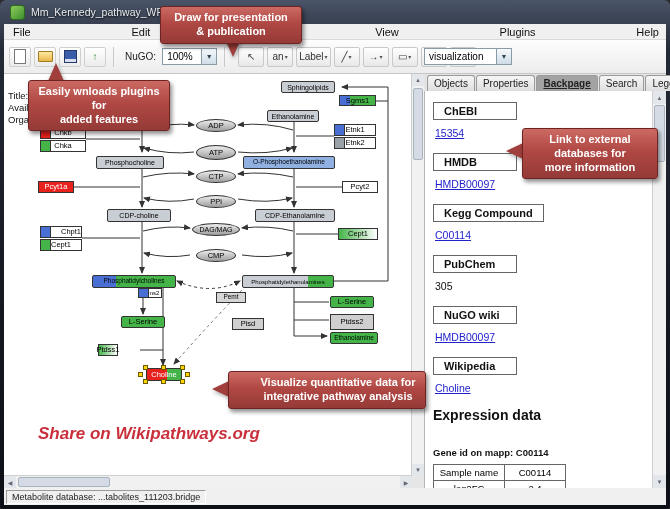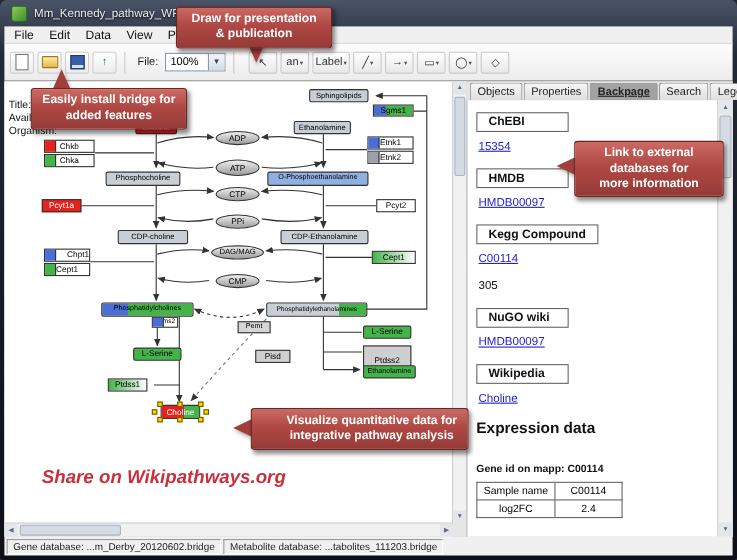--- a/index.html
+++ b/index.html
@@ -2,21 +2,21 @@
 <html><head>
 <meta charset="utf-8">
 <style>
   html,body{margin:0;padding:0;background:#2a2a2a;font-family:"Liberation Sans",sans-serif;}
   #window{position:relative;width:670px;height:509px;background:linear-gradient(180deg,#4a5468 0%,#232936 10%,#141821 60%,#0d1016 100%);border-radius:6px 6px 3px 3px;overflow:hidden;}
   
   .titlebar{position:absolute;left:0;top:0;width:100%;height:24px;display:flex;align-items:center;padding-left:10px;box-sizing:border-box;gap:6px;}
   .app-icon{width:13px;height:13px;border-radius:3px;background:linear-gradient(135deg,#8ecb5a,#3e8f2e);border:1px solid #2c6b1f;}
   .title-text{color:#e9edf2;font-size:10.5px;text-shadow:0 1px 2px #000;}
   
-  .menubar{position:absolute;left:4px;top:24px;width:662px;height:16px;background:#f0f0f0;border-bottom:1px solid #d9d9d9;display:flex;align-items:center;box-sizing:border-box;padding-left:2px;}
+  .menubar{position:absolute;left:4px;top:24px;width:662px;height:16px;background:#f0f0f0;border-bottom:1px solid #d9d9d9;display:flex;align-items:center;box-sizing:border-box;padding-left:2px;justify-content:space-between;}
   .menu-item{font-size:11px;color:#111;padding:1px 7px;}
   
   .toolbar{position:absolute;left:4px;top:40px;width:662px;height:34px;background:linear-gradient(180deg,#fdfdfd,#ececec);border-bottom:1px solid #c6c6c6;box-sizing:border-box;display:flex;align-items:center;padding:0 5px;gap:3px;}
   .fi{width:20px;height:18px;display:flex;align-items:center;justify-content:center;border:1px solid #cfcfcf;border-radius:2px;background:linear-gradient(#ffffff,#ececec);}
   .fi .page{width:10px;height:13px;background:#fff;border:1px solid #777;}
   .fi .folder{width:13px;height:9px;background:linear-gradient(#ffe9a0,#e8b84a);border:1px solid #a07820;border-radius:1px;}
   .fi .floppy{width:11px;height:11px;background:#3a5fa8;border:1px solid #23386b;box-shadow:inset 0 -3px 0 #d8e0f0;}
   .fi .exp{font-size:10px;color:#2a7a2a;font-weight:bold;}
   .tsep{width:1px;height:20px;background:#c9c9c9;margin:0 4px;}
   .tlabel{font-size:10px;color:#222;margin:0 3px 0 4px;}
@@ -107,21 +107,21 @@
           <span class="folder"></span>
         </span>
         <span class="fi">
           <span class="floppy"></span>
         </span>
         <span class="fi">
           <span class="exp">↑</span>
         </span>
       </span>
     <span class="tsep"></span>
-    <span class="tlabel">File:</span>
+    <span class="tlabel">NuGO:</span>
     <span class="combo" style="width:55px;">
       <span class="cval" style="flex:1">100%</span>
       <span class="carr">▼</span>
     </span>
     <span class="tsep"></span>
     <span id="toolbtns" style="display:flex;gap:3px;margin-left:6px;">
         <span class="tool">
           <span>↖</span>
         </span>
         <span class="tool">
@@ -145,20 +145,24 @@
           <span class="dd">▾</span>
         </span>
         <span class="tool">
           <span>◯</span>
           <span class="dd">▾</span>
         </span>
         <span class="tool">
           <span>◇</span>
         </span>
       </span>
+    <span class="combo viz">
+      <span class="cval" style="flex:1">visualization</span>
+      <span class="carr">▼</span>
+    </span>
   </div>
 
   <div class="canvas">
     <div class="cdraw" id="cdraw">
       <svg width="408" height="402" viewBox="0 0 408 402">
         <defs>
           <marker id="arr" markerWidth="7" markerHeight="6" refX="6" refY="3" orient="auto-start-reverse">
             <path d="M0,0 L7,3 L0,6 z" fill="#333"></path>
           </marker>
         </defs>
@@ -289,33 +293,33 @@
           <div class="pnode gene" style="left: 134px; top: 214px; width: 24px; height: 10px; color: rgb(0, 0, 0); font-size: 6px;">
             <span class="chip" style="background: rgb(74, 111, 212);"></span>
             <span>Sgms2</span>
           </div>
           <div class="pnode gene" style="left: 212px; top: 218px; width: 30px; height: 11px; background: rgb(214, 214, 214); color: rgb(0, 0, 0); font-size: 6.5px;">
             <span>Pemt</span>
           </div>
           <div class="pnode rect" style="left: 326px; top: 222px; width: 44px; height: 12px; background: rgb(68, 180, 73); color: rgb(0, 0, 0); font-size: 7.5px;">
             <span>L-Serine</span>
           </div>
-          <div class="pnode gene" style="left: 326px; top: 240px; width: 44px; height: 28px; background: rgb(207, 207, 207); color: rgb(0, 0, 0); font-size: 7.5px;">
+          <div class="pnode gene" style="left: 326px; top: 240px; width: 44px; height: 16px; background: rgb(207, 207, 207); color: rgb(0, 0, 0); font-size: 7.5px;">
             <span>Ptdss2</span>
           </div>
           <div class="pnode gene" style="left: 228px; top: 244px; width: 32px; height: 12px; background: rgb(207, 207, 207); color: rgb(0, 0, 0); font-size: 7.5px;">
             <span>Pisd</span>
           </div>
           <div class="pnode rect" style="left: 326px; top: 258px; width: 48px; height: 12px; background: rgb(68, 180, 73); color: rgb(0, 0, 0); font-size: 6.5px;">
             <span>Ethanolamine</span>
           </div>
           <div class="pnode rect" style="left: 117px; top: 242px; width: 44px; height: 12px; background: rgb(68, 180, 73); color: rgb(0, 0, 0); font-size: 7.5px;">
             <span>L-Serine</span>
           </div>
-          <div class="pnode gene" style="left: 94px; top: 270px; width: 36px; height: 12px; background: linear-gradient(90deg, rgb(68, 180, 73), rgb(255, 255, 255)); color: rgb(0, 0, 0); font-size: 7.5px;">
+          <div class="pnode gene" style="left: 94px; top: 270px; width: 20px; height: 12px; background: linear-gradient(90deg, rgb(68, 180, 73), rgb(255, 255, 255)); color: rgb(0, 0, 0); font-size: 7.5px;">
             <span>Ptdss1</span>
           </div>
           <div class="pnode rect" style="left: 142px; top: 294px; width: 36px; height: 13px; background: linear-gradient(90deg, rgb(232, 33, 29) 0px, rgb(232, 33, 29) 60%, rgb(68, 180, 73) 60%); color: rgb(255, 255, 255); font-size: 7.5px;">
             <span>Choline</span>
             <i class="handle h-nw"></i>
             <i class="handle h-n"></i>
             <i class="handle h-ne"></i>
             <i class="handle h-w"></i>
             <i class="handle h-e"></i>
             <i class="handle h-sw"></i>
@@ -344,21 +348,21 @@
         <span class="tab active">Backpage</span>
         <span class="tab">Search</span>
         <span class="tab">Legend</span>
       </div>
     <div class="panel">
       <div class="panel-inner">
         <div id="bp-sections">
             <div class="bp-section"><div class="bp-hdr">ChEBI</div><div class="bp-link">15354</div></div>
             <div class="bp-section"><div class="bp-hdr">HMDB</div><div class="bp-link">HMDB00097</div></div>
             <div class="bp-section"><div class="bp-hdr">Kegg Compound</div><div class="bp-link">C00114</div></div>
-            <div class="bp-section"><div class="bp-val">305</div></div>
+            <div class="bp-section"><div class="bp-hdr">PubChem</div><div class="bp-val">305</div></div>
             <div class="bp-section"><div class="bp-hdr">NuGO wiki</div><div class="bp-link">HMDB00097</div></div>
             <div class="bp-section"><div class="bp-hdr">Wikipedia</div><div class="bp-link">Choline</div></div>
           </div>
         <div class="exp-title">Expression data</div>
         <div class="exp-geneid">Gene id on mapp: C00114</div>
         <table class="exp">
             <tbody id="exp-tbody">
               <tr>
                 <td>Sample name</td>
                 <td>C00114</td>
@@ -372,33 +376,32 @@
       </div>
       <div class="side-sb">
         <span class="arrow a1">▲</span>
         <span class="arrow a2">▼</span>
         <span class="thumb" style="left:1px;right:1px;top:14px;height:55px;"></span>
       </div>
     </div>
   </div>
 
   <div class="statusbar">
-    <span class="sseg">Gene database: ...m_Derby_20120602.bridge</span>
     <span class="sseg">Metabolite database: ...tabolites_111203.bridge</span>
   </div>
 
   <div class="pt pt-down" style="left:225px;top:39px;"></div>
   <div class="callout" style="left:160px;top:6px;width:142px;">
     <div class="txt">Draw for presentation
 &amp; publication</div>
   </div>
 
   <div class="pt pt-up" style="left:48px;top:63px;"></div>
   <div class="callout" style="left:28px;top:80px;width:142px;">
-    <div class="txt">Easily install bridge for
+    <div class="txt">Easily wnloads plugins for
 added features</div>
   </div>
 
   <div class="pt pt-left" style="left:506px;top:143px;"></div>
   <div class="callout" style="left:522px;top:128px;width:136px;">
     <div class="txt">Link  to external
 databases  for
 more information</div>
   </div>
 

